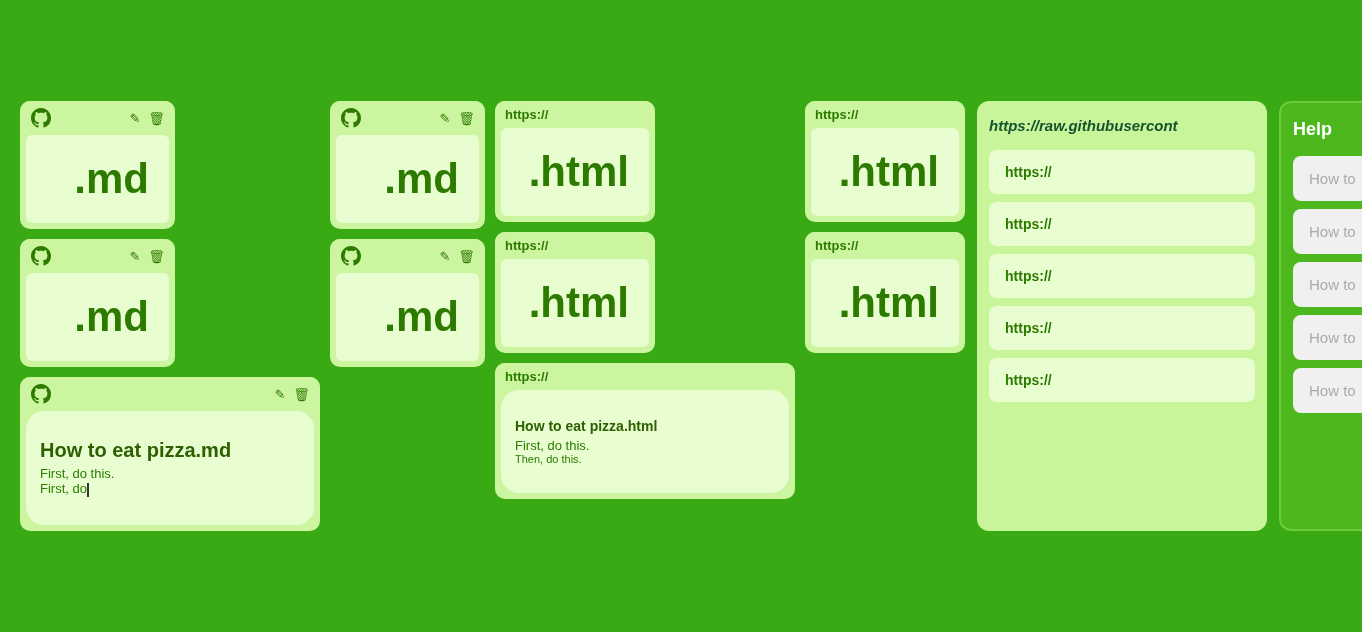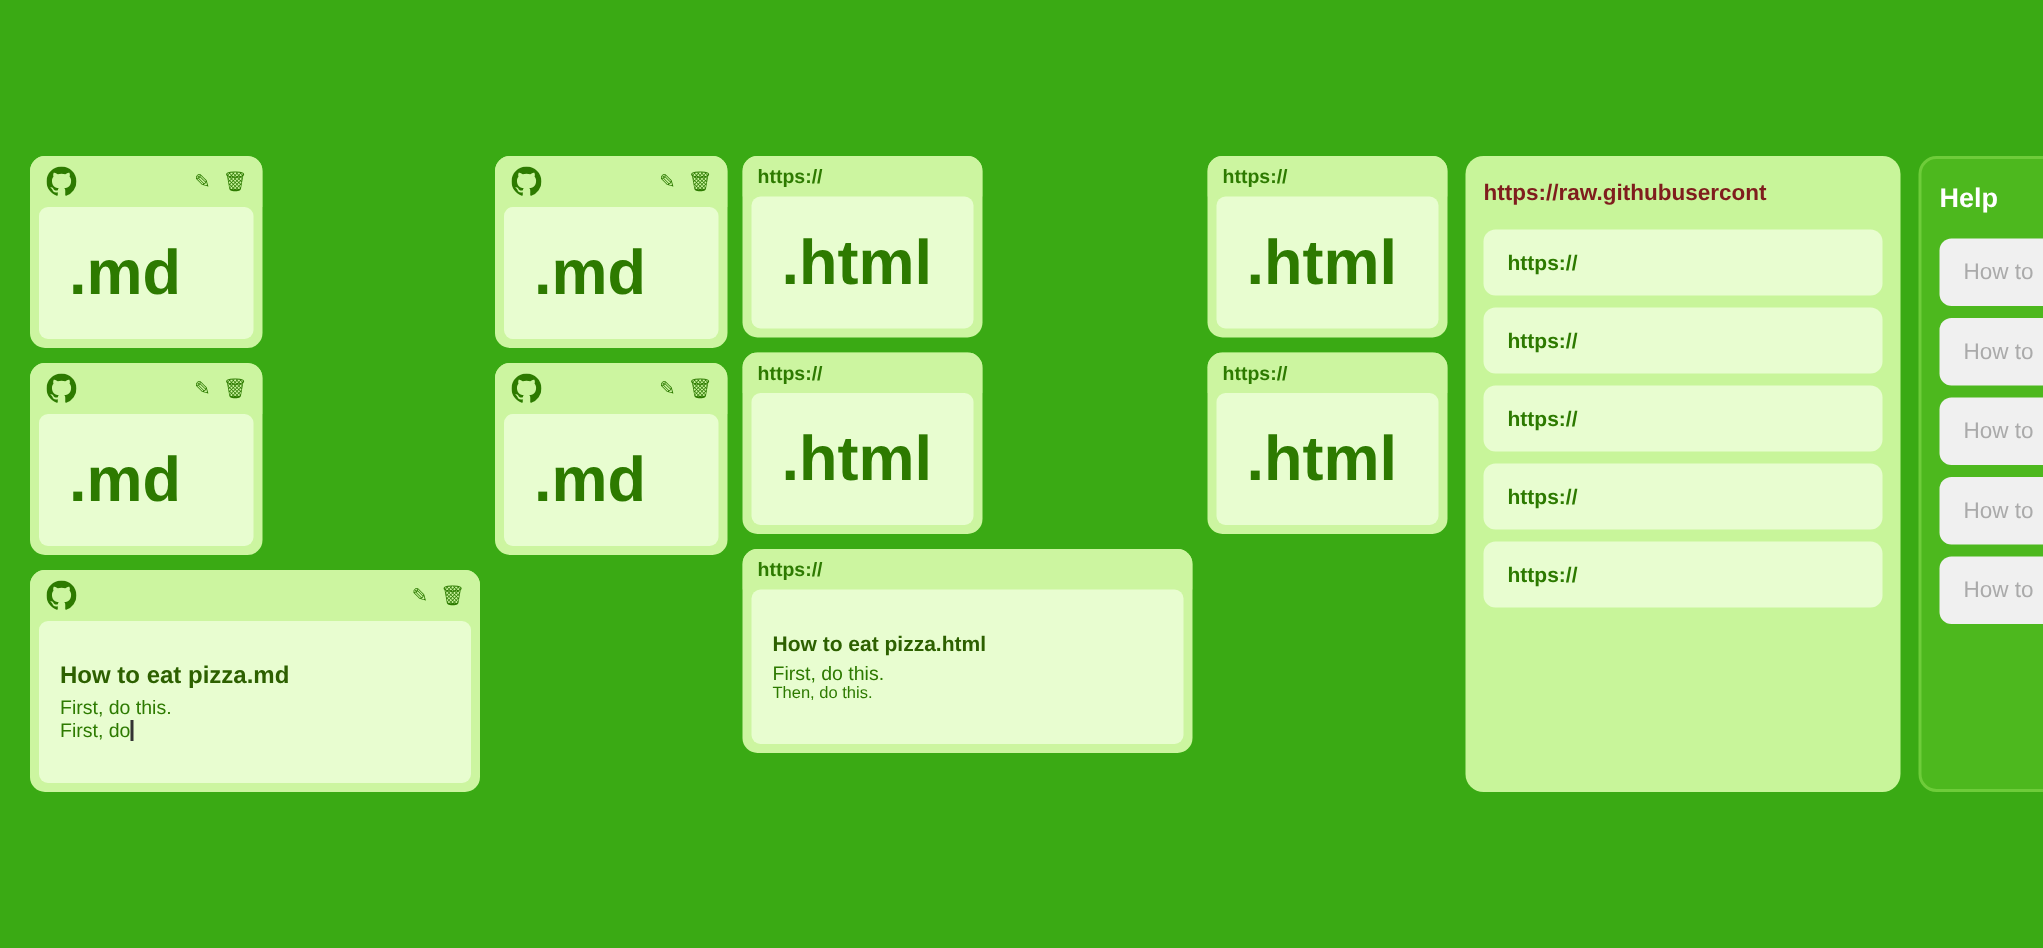--- a/index.html
+++ b/index.html
@@ -48,30 +48,30 @@
       align-items: center;
       background: #ccf5a0;
       padding: 6px 10px;
     }
     .card-body {
       background: #e8fdd0;
       margin: 0 6px 6px 6px;
       border-radius: 6px;
       display: flex;
       align-items: center;
-      justify-content: flex-start;
+      justify-content: flex-end;
       font-size: 42px;
       font-weight: 900;
       color: #2d7a00;
       padding: 20px;
     }
     .card-body-tall {
       background: #e8fdd0;
       margin: 0 6px 6px 6px;
-      border-radius: 6px;
+      border-radius: 18px;
       padding: 28px 14px;
       min-height: 80px;
     }
     .card-icon {
       width: 22px;
       height: 22px;
       display: inline-flex;
       align-items: center;
       justify-content: center;
     }
@@ -96,21 +96,21 @@
     .card-text {
       width: 300px;
     }
     .card-text .card-body-tall {
       font-size: 14px;
       color: #2d6000;
     }
     .card-text .card-body-tall .filename {
       font-weight: 700;
       margin-bottom: 4px;
-      font-size: 16px;
+      font-size: 20px;
     }
     .card-text .card-body-tall .line {
       font-size: 13px;
       color: #2d7a00;
     }
     .cursor {
       display: inline-block;
       width: 2px;
       height: 14px;
       background: #333;
@@ -122,22 +122,23 @@
       background: #c8f59a;
       border-radius: 12px;
       padding: 12px;
       display: flex;
       flex-direction: column;
       gap: 8px;
     }
     .github-panel-header {
       font-size: 15px;
       font-weight: 800;
-      color: #7f1d1d;
+      color: #14532d;
       padding: 4px 0 8px 0;
+      font-style: italic;
     }
     .github-item {
       background: #e8fdd0;
       border-radius: 8px;
       padding: 14px 16px;
       font-size: 14px;
       font-weight: 600;
       color: #2d7a00;
     }
     

